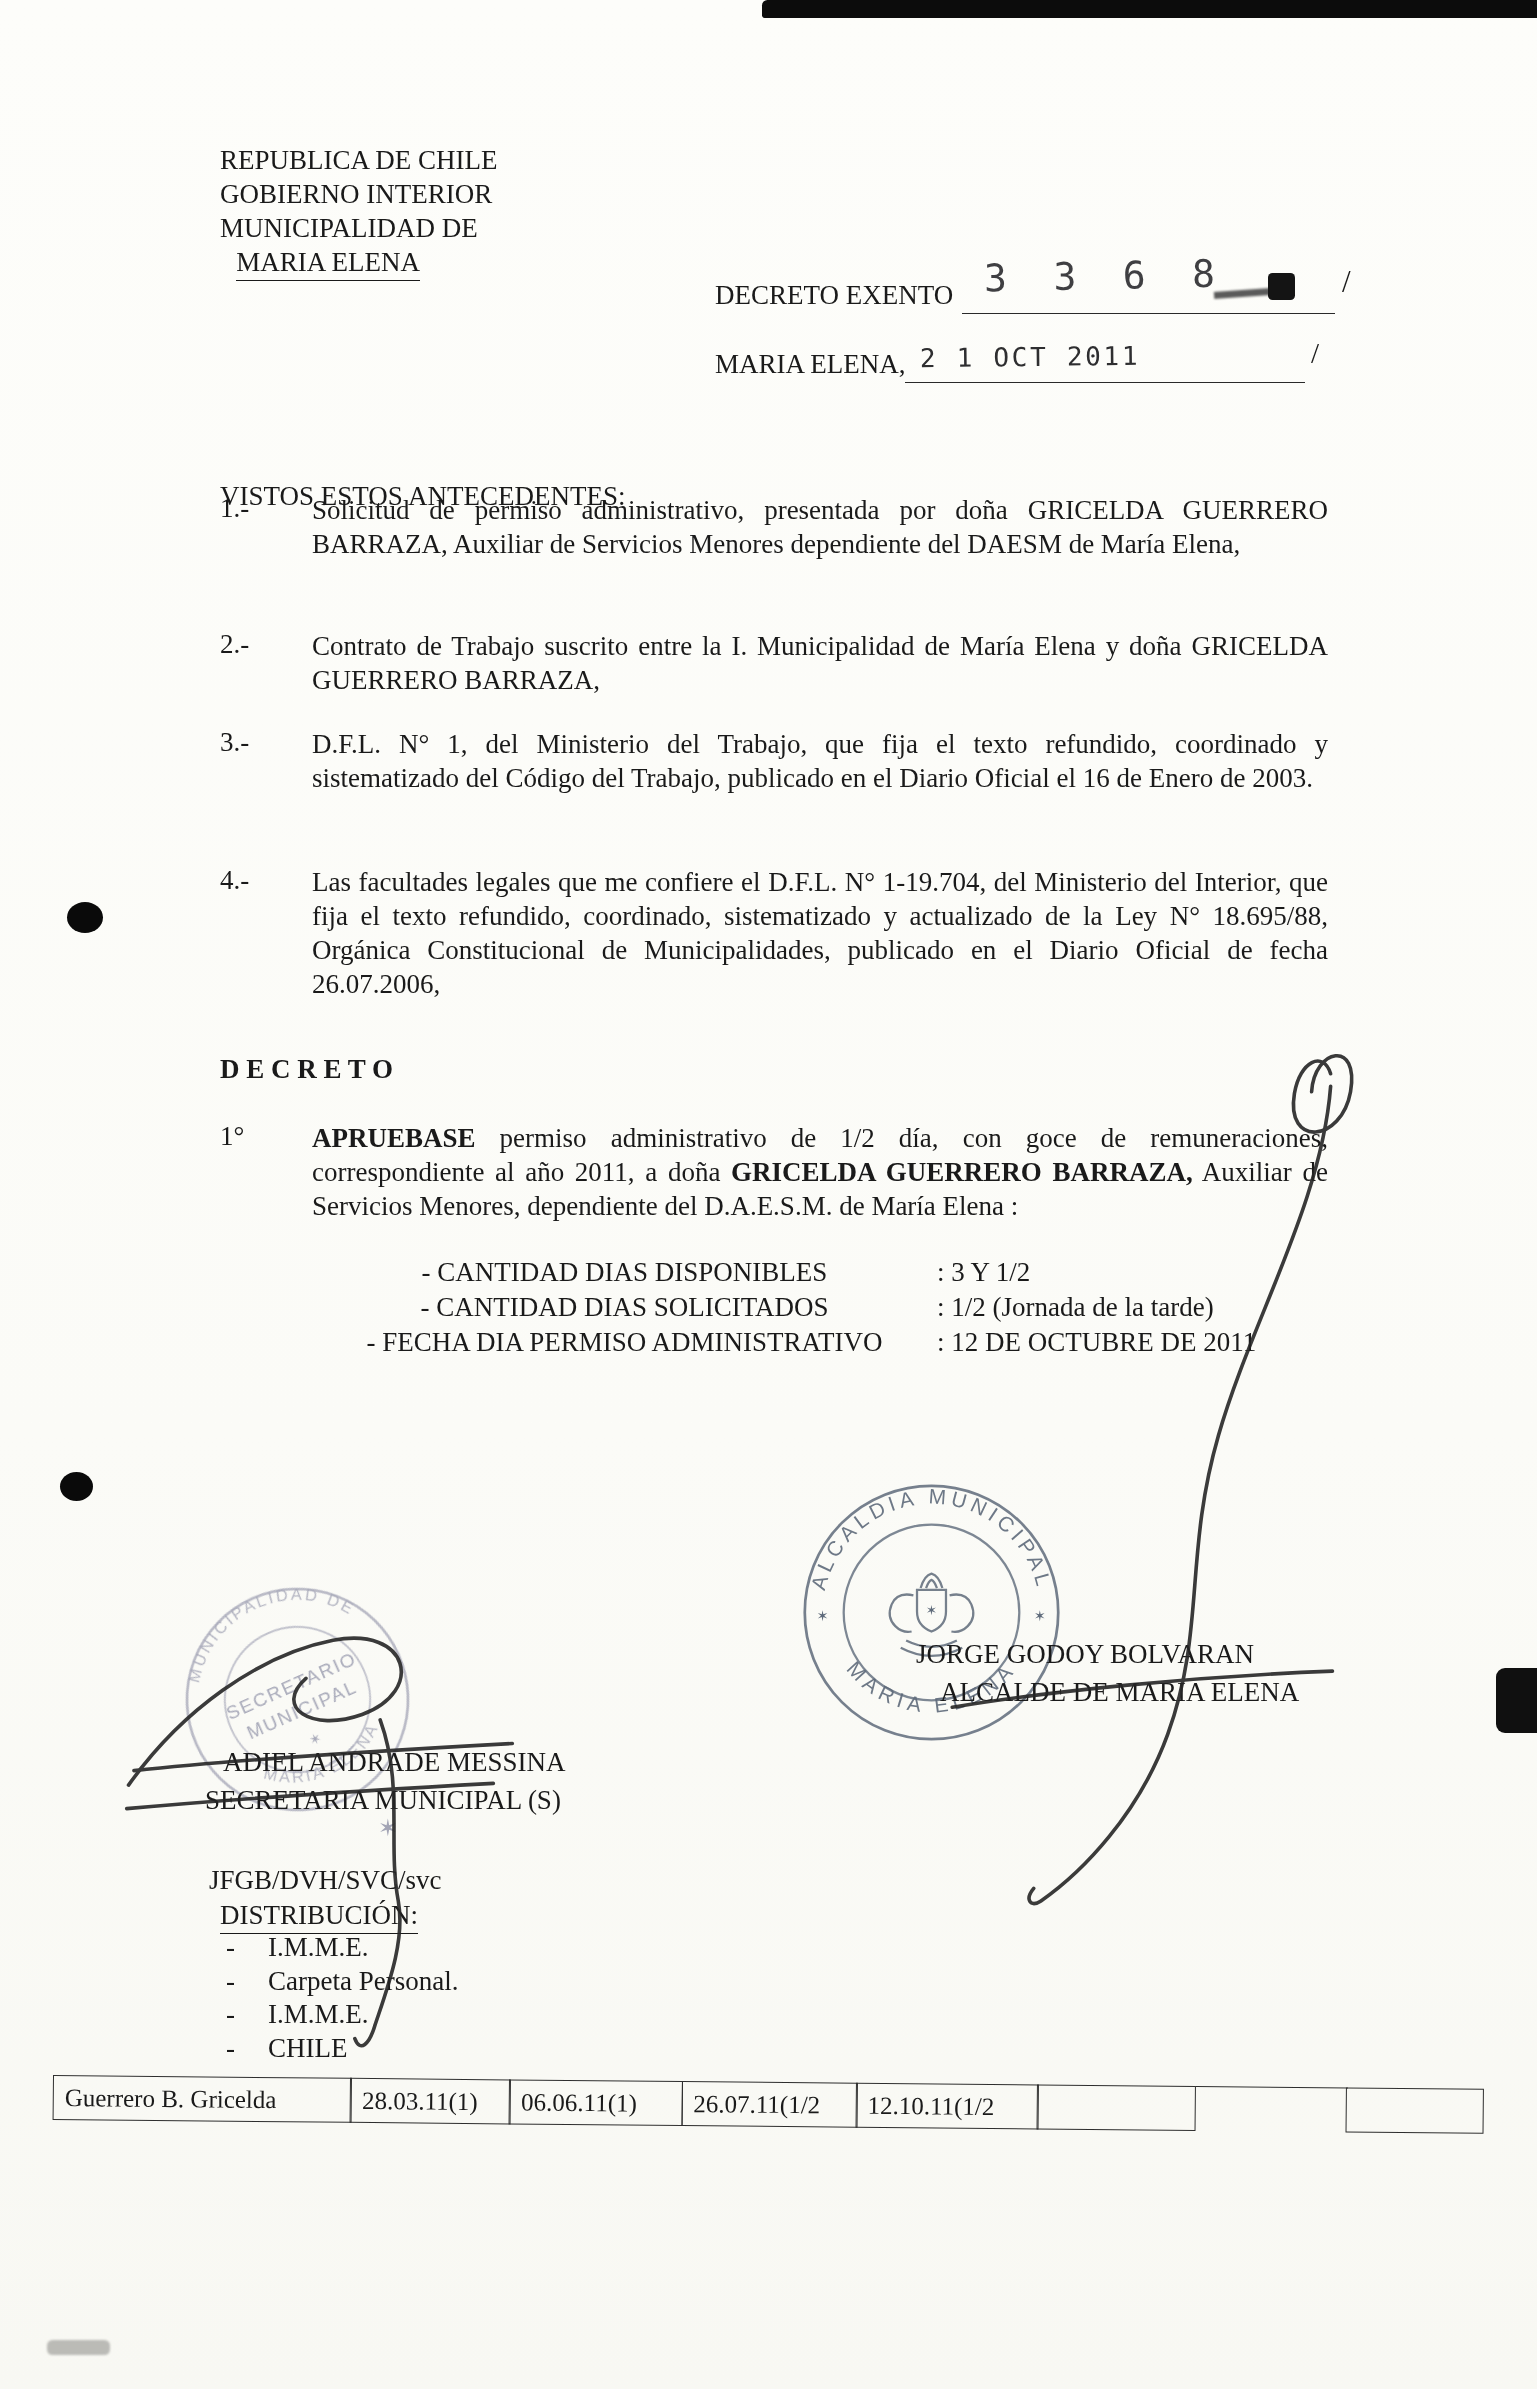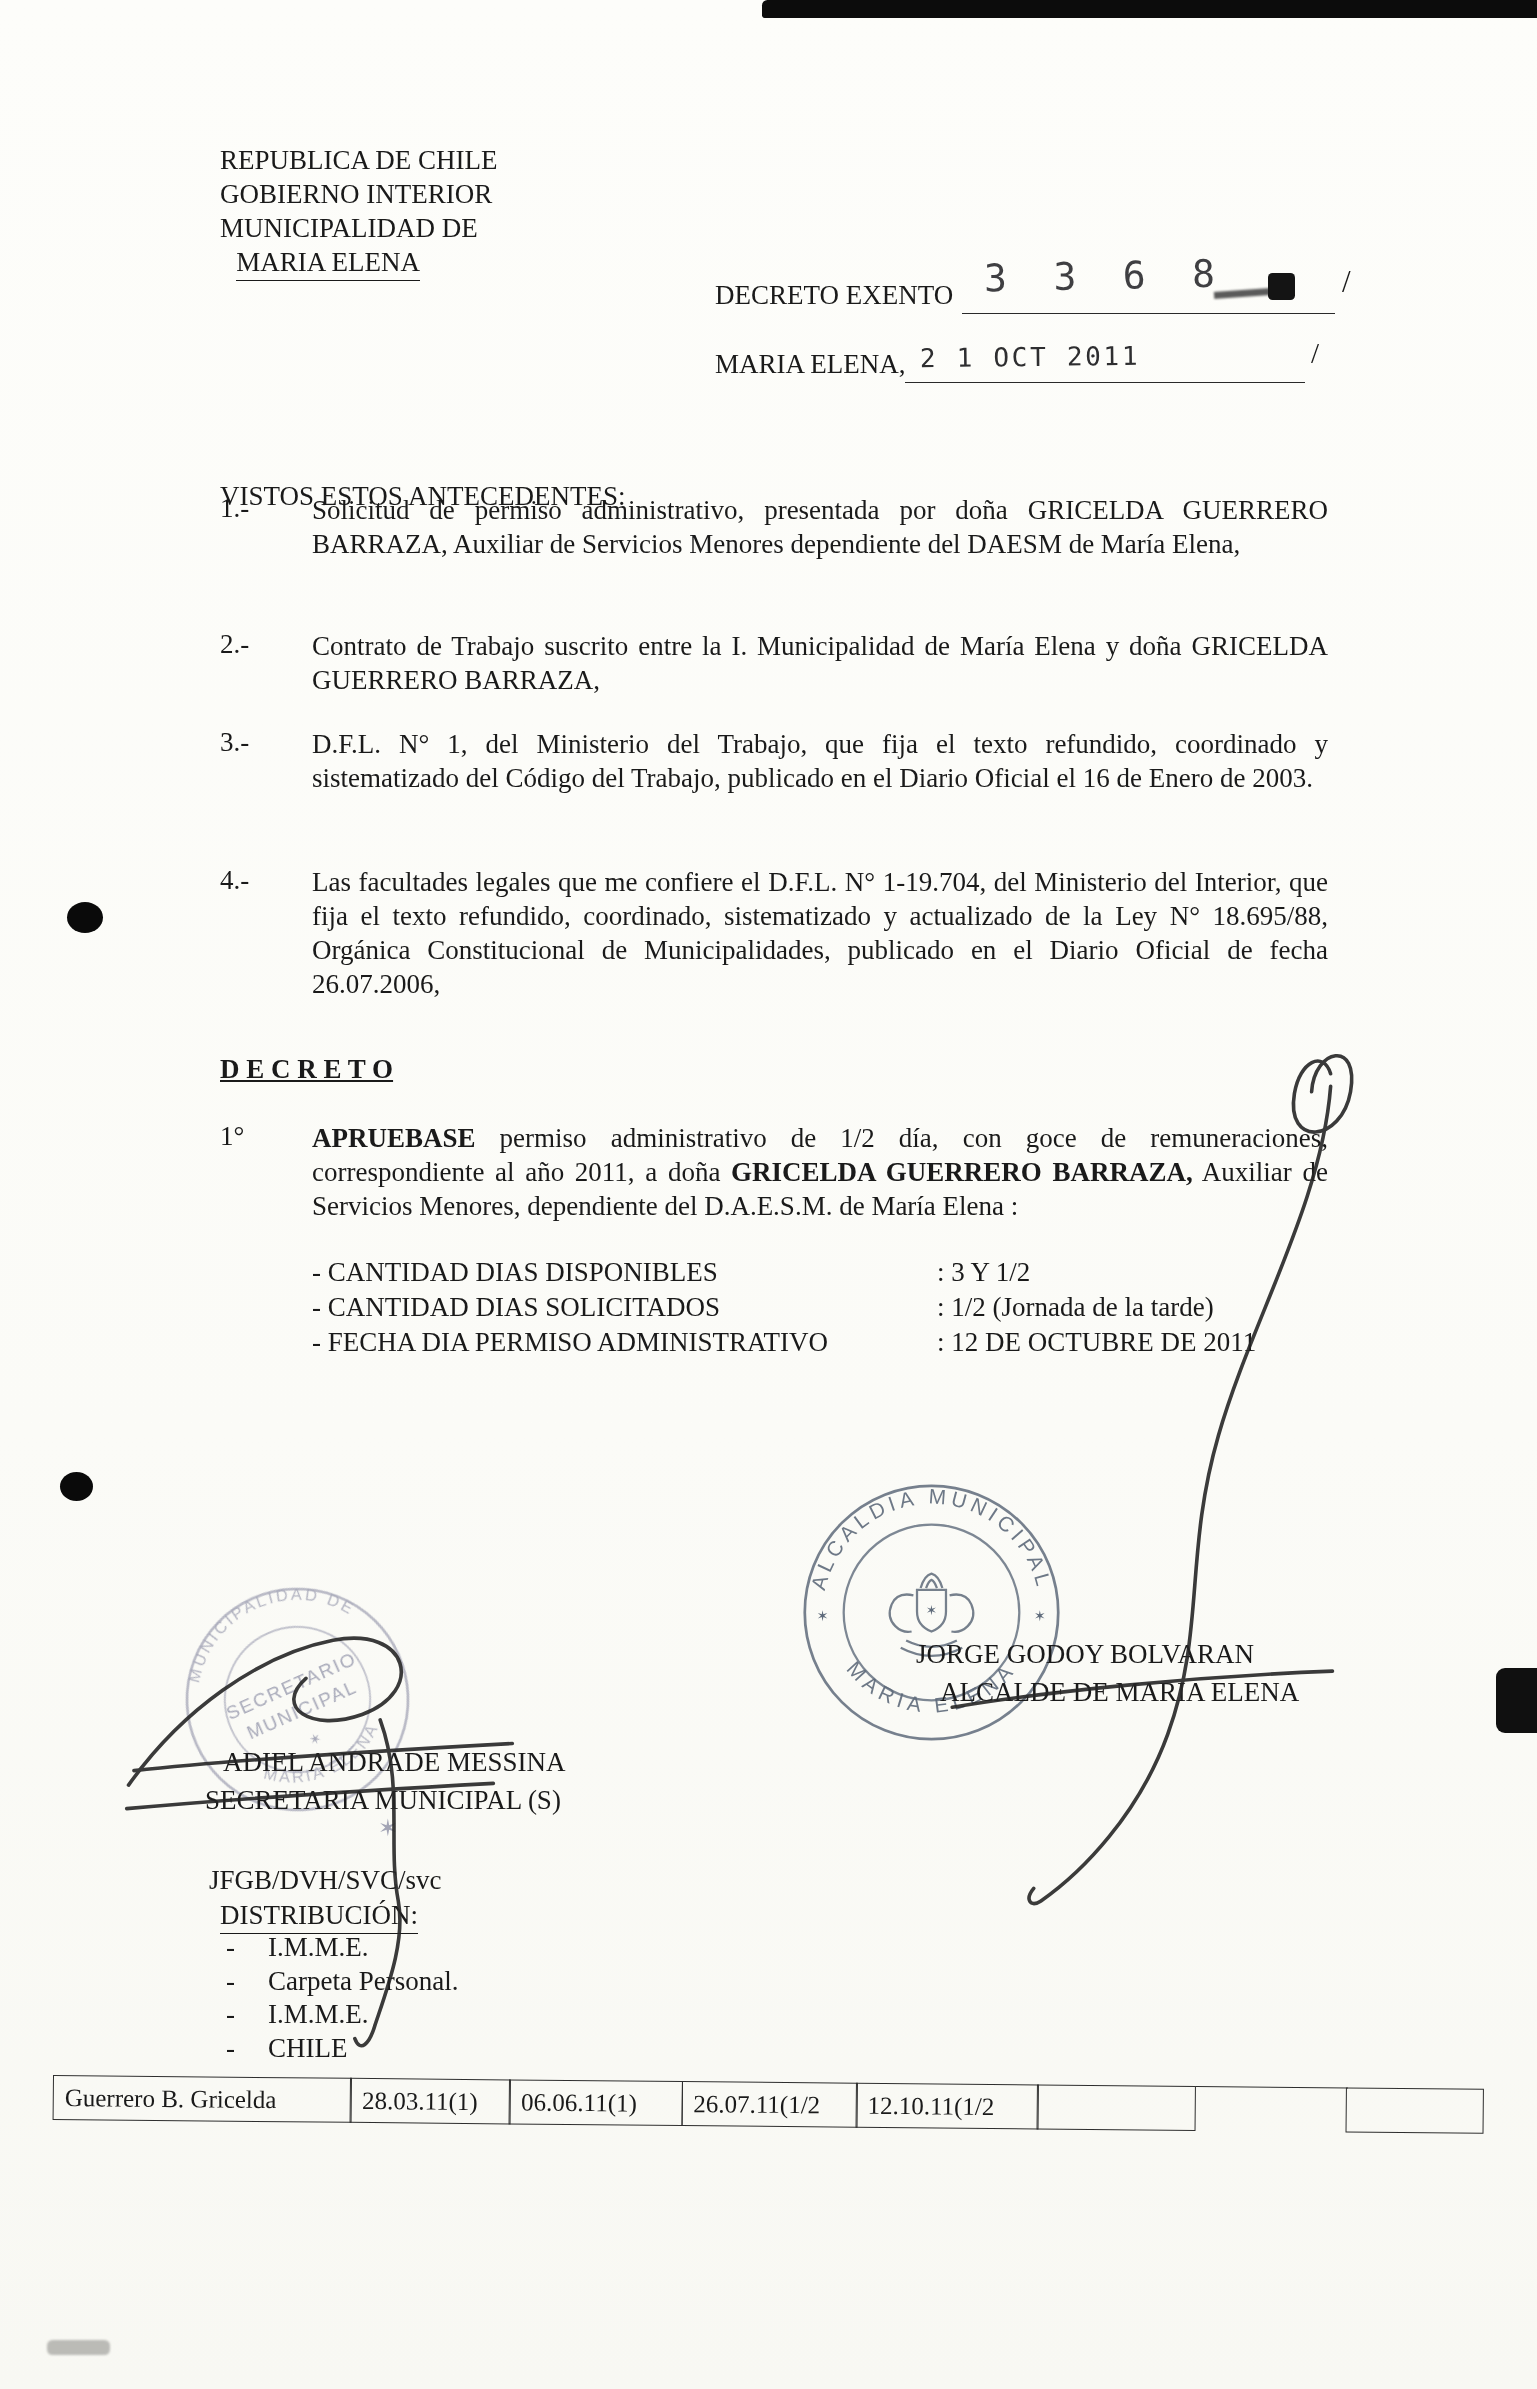--- a/index.html
+++ b/index.html
@@ -33,23 +33,23 @@
   .stamp-date{
     position:absolute;left:14.5px;top:0px;
     font-family:"DejaVu Sans Mono", monospace;
     font-size:26px;letter-spacing:2.7px;color:#2e2e30;
     transform:rotate(-0.6deg);white-space:nowrap;
   }
   .slash2{left:1311px;top:337px;font-size:29px;}
   .vistos-heading{left:220px;top:431px;margin-top:48px;}
   .item-num{left:220px;font-size:27px;}
   .item-text{left:312px;width:1016px;font-size:27px;line-height:34px;text-align:justify;}
-  .decreto-heading{left:220px;top:1054px;font-size:27px;font-weight:bold;text-decoration:underline;}
+  .decreto-heading{left:220px;top:1054px;font-size:27px;font-weight:bold;}
   .b{font-weight:bold;}
-  .details{left:312px;top:1255px;width:1068px;font-size:27px;line-height:35px;}
+  .details{left:312px;top:1255px;width:1068px;font-size:27px;line-height:35px;text-align:center;}
   .detail-row{display:flex;}
   .detail-label{width:625px;flex:none;}
   .closing{left:312px;top:1431px;}
   .sign-name-r{left:916px;top:1639px;font-size:27px;}
   .sign-title-r{left:940px;top:1677px;font-size:27px;}
   .sign-name-l{left:223px;top:1747px;font-size:27px;}
   .sign-title-l{left:205px;top:1785px;font-size:27px;}
   .star-mark{left:378px;top:1814px;font-size:23.5px;color:#8e90a6;opacity:.8;}
   .initials{left:209px;top:1863px;}
   .dist-heading{left:220px;top:1898px;border-bottom:1.8px solid #1a1a1a;padding-bottom:0.9px;}

